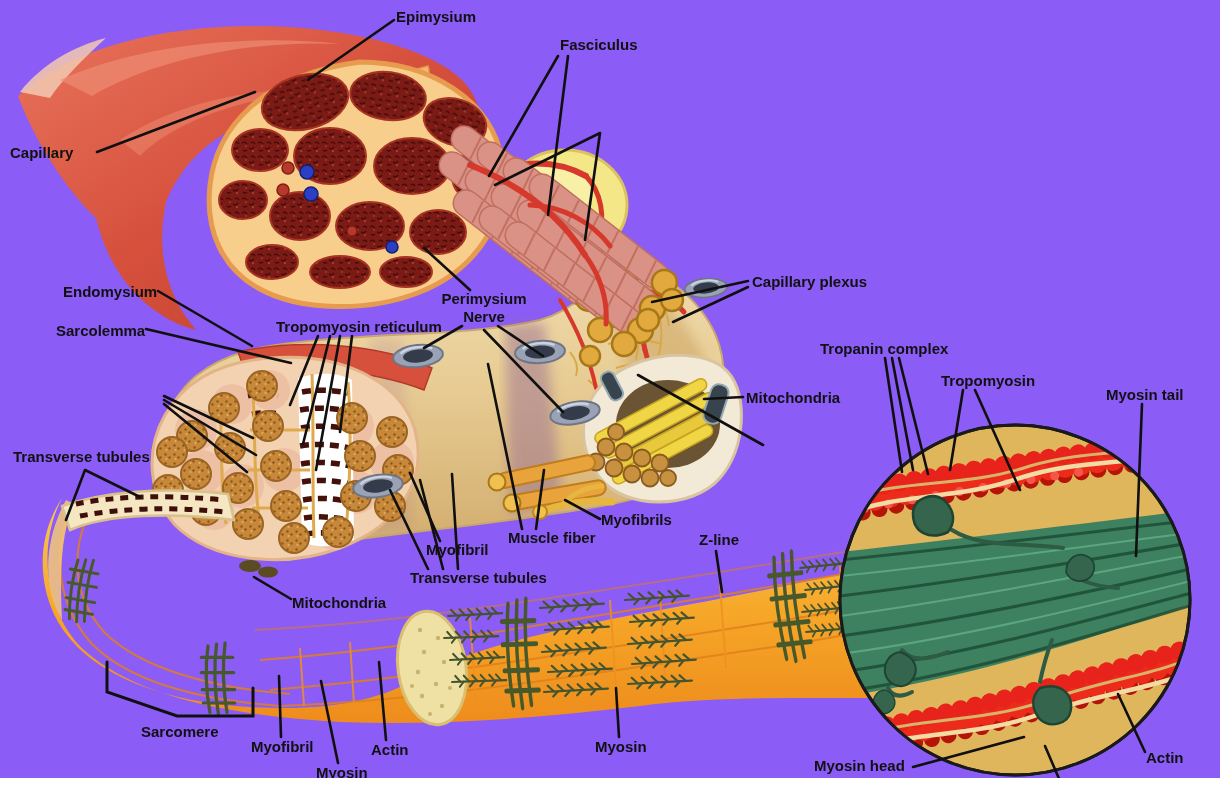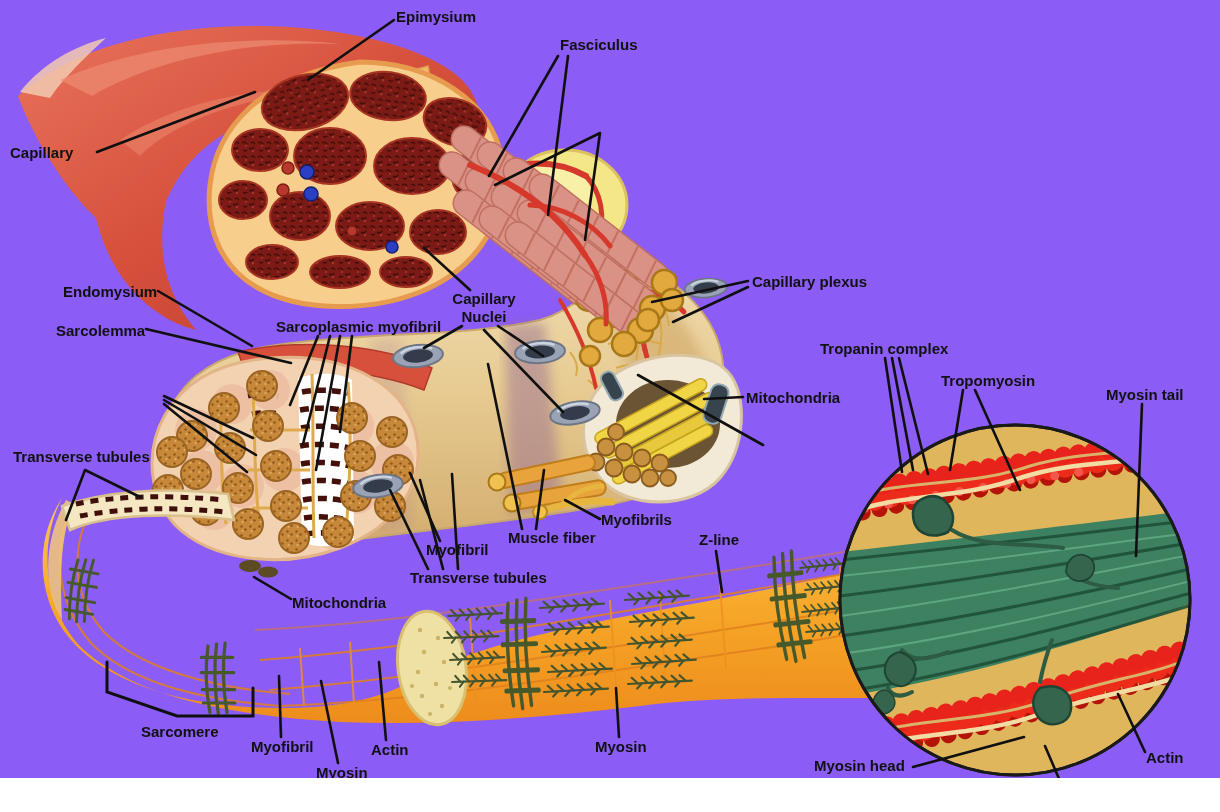--- a/index.html
+++ b/index.html
@@ -443,22 +443,22 @@
     <path d="M1145,752 L1118,694"></path>
   </g>
 </svg>
 
 <div class="label" style="left:396px;top:8px">Epimysium</div>
 <div class="label" style="left:560px;top:36px">Fasciculus</div>
 <div class="label" style="left:10px;top:144px">Capillary</div>
 <div class="label" style="left:752px;top:273px">Capillary plexus</div>
 <div class="label" style="left:63px;top:283px">Endomysium</div>
 <div class="label" style="left:56px;top:322px">Sarcolemma</div>
-<div class="label" style="left:276px;top:318px">Sarcoplasmic myofibril</div>
-<div class="label wrap center" style="left:436px;top:290px;width:96px">Capillary Nuclei</div>
+<div class="label" style="left:276px;top:318px">Tropomyosin reticulum</div>
+<div class="label wrap center" style="left:436px;top:290px;width:96px">Perimysium Nerve</div>
 <div class="label" style="left:746px;top:389px">Mitochondria</div>
 <div class="label" style="left:13px;top:448px">Transverse tubules</div>
 <div class="label" style="left:601px;top:511px">Myofibrils</div>
 <div class="label" style="left:508px;top:529px">Muscle fiber</div>
 <div class="label" style="left:699px;top:531px">Z-line</div>
 <div class="label" style="left:820px;top:340px">Tropanin complex</div>
 <div class="label" style="left:941px;top:372px">Tropomyosin</div>
 <div class="label" style="left:1106px;top:386px">Myosin tail</div>
 <div class="label" style="left:426px;top:541px">Myofibril</div>
 <div class="label" style="left:410px;top:569px">Transverse tubules</div>

